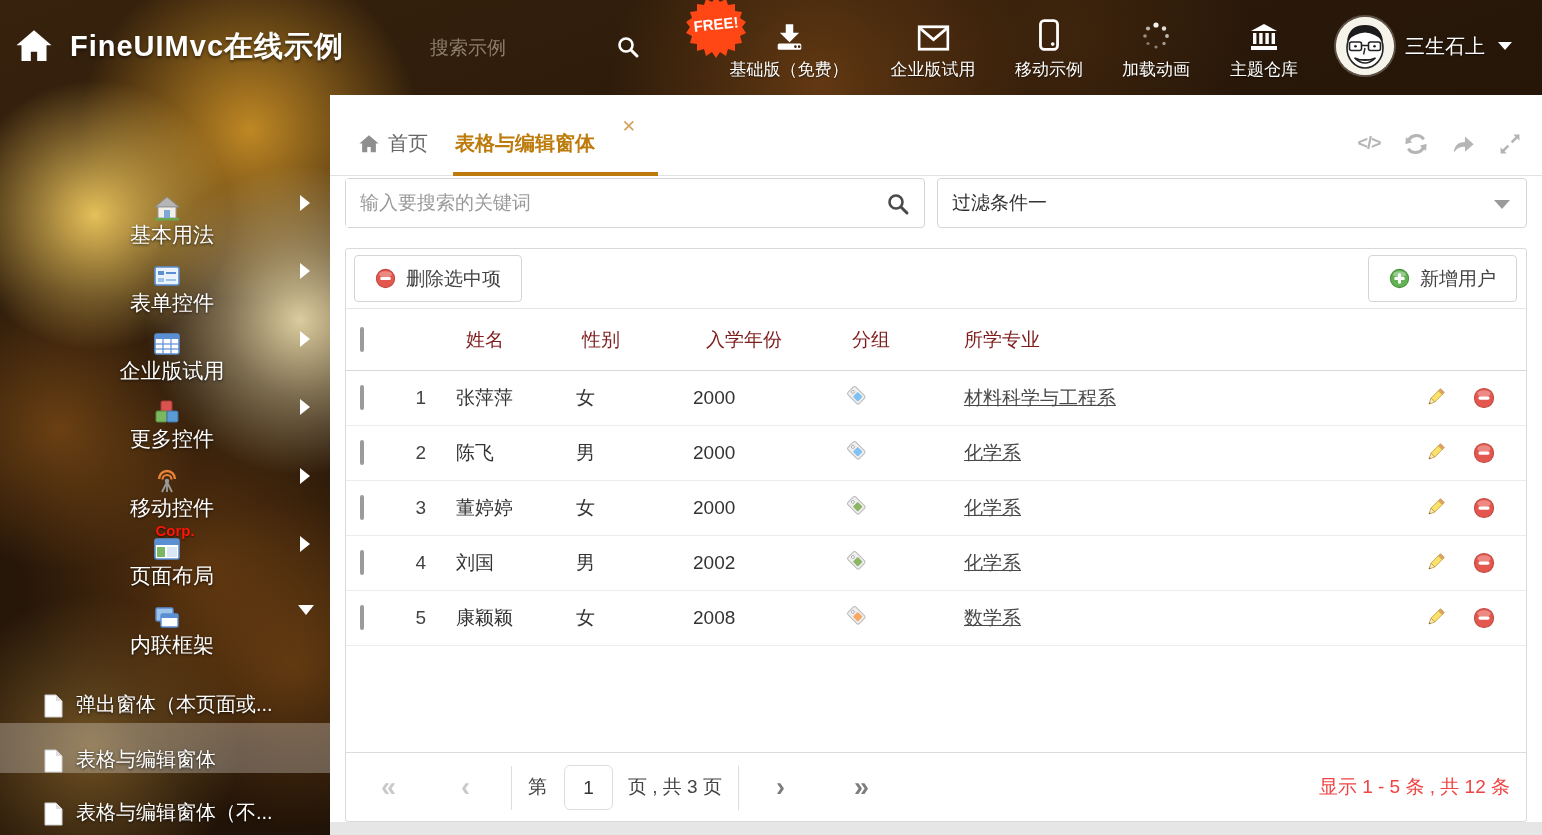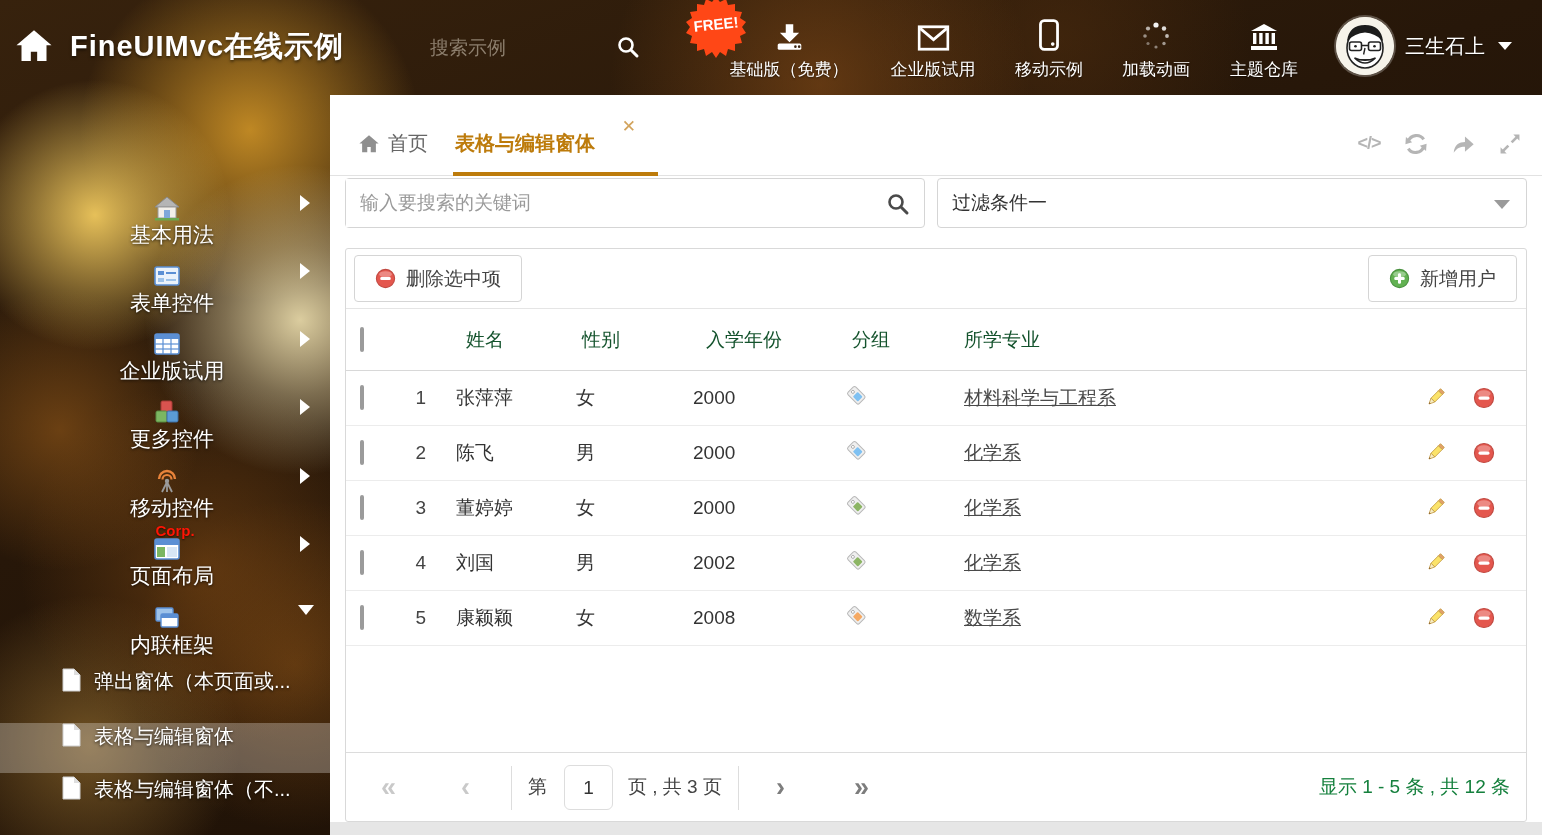--- a/index.html
+++ b/index.html
@@ -41,21 +41,21 @@
   .caret-down { width:0; height:0; border-left:7px solid transparent; border-right:7px solid transparent; border-top:8px solid #fff; margin-left:2px; }
 
   
   .sidebar { position:absolute; left:0; top:95px; width:330px; bottom:0; color:#fff; }
   .nav-item { position:absolute; left:0; width:330px; height:54px; display:flex; align-items:center; padding-left:14px; cursor:pointer;flex-direction:column; }
   .nav-item .nico { width:26px; height:26px; margin-right:11px; flex:0 0 auto; }
   .nav-item .nlb { font-size:21px; text-shadow:0 1px 3px rgba(0,0,0,.75); white-space:nowrap; }
   .corp { color:#ff1505; font-size:15px; font-weight:bold; margin-left:6px; text-shadow:0 1px 2px rgba(0,0,0,.6); }
   .chev-r { position:absolute; right:20px; width:0; height:0; border-top:8px solid transparent; border-bottom:8px solid transparent; border-left:10px solid #fff; }
   .chev-d { position:absolute; right:16px; width:0; height:0; border-left:8px solid transparent; border-right:8px solid transparent; border-top:10px solid #fff; }
-  .sub-item { position:absolute; left:0; width:330px; height:50px; display:flex; align-items:flex-start; padding-left:60px; cursor:pointer; }
+  .sub-item { position:absolute; left:0; width:330px; height:50px; display:flex; align-items:flex-end; padding-left:42px; cursor:pointer; }
   .sub-item .sico { width:22px; height:24px; margin-right:12px; flex:0 0 auto; }
   .sub-item .slb { font-size:20px; text-shadow:0 1px 3px rgba(0,0,0,.75); white-space:nowrap; }
   .sub-item.selected { background:rgba(255,255,255,.28); }
 
   
   .main { position:absolute; left:330px; top:95px; right:0; bottom:0; background:#fff; }
   .tabbar { position:absolute; left:0; top:16px; right:0; height:65px; background:#fff; border-bottom:1px solid #e2e2e2; }
   .tab-home { position:absolute; left:28px; top:0; height:65px; display:flex; align-items:center; gap:8px; color:#666; font-size:20px; cursor:pointer; }
   .tab-active { position:absolute; left:123px; top:0; width:205px; height:65px; cursor:pointer; }
   .tab-active .tlb { position:absolute; left:2px; top:19px; font-size:20px; font-weight:bold; color:#bd7b0b; white-space:nowrap; }
@@ -73,21 +73,21 @@
   .select-box { position:relative; flex:1; height:50px; border:1px solid #d5d5d5; border-radius:4px; background:#fff; display:flex; align-items:center; padding:0 14px; font-size:19px; color:#333; cursor:pointer; }
   .select-box .caret { position:absolute; right:16px; top:21px; width:0; height:0; border-left:8px solid transparent; border-right:8px solid transparent; border-top:9px solid #9a9a9a; }
 
   .grid-panel { position:absolute; left:15px; right:15px; top:153px; bottom:13px; border:1px solid #d9d9d9; border-radius:3px; background:#fff; display:flex; flex-direction:column; }
   .toolbar { height:60px; border-bottom:1px solid #e5e5e5; position:relative; }
   .btn { position:absolute; top:6px; height:47px; display:flex; align-items:center; gap:10px; border:1px solid #d5d5d5; border-radius:4px; background:#fff; padding:0 20px; font-size:19px; color:#444; cursor:pointer; }
   .btn-del { left:8px; }
   .btn-add { right:9px; }
   .ico18 { width:21px; height:21px; }
 
-  .thead { height:62px; display:flex; align-items:center; border-bottom:1px solid #d8d8d8; font-size:19px; color:#14532d; }
+  .thead { height:62px; display:flex; align-items:center; border-bottom:1px solid #d8d8d8; font-size:19px; color:#7f1d1d; }
   .trow { height:55px; display:flex; align-items:center; border-bottom:1px solid #ececec; font-size:19px; color:#333; }
   .trow:nth-of-type(odd) { background:#f8f8f8; } 
   .trow.r0,.trow.r2,.trow.r4 { background:#fff; }
   .col-cb { width:46px; padding-left:14px; }
   .cbox { width:19px; height:19px; border:2px solid #9b9b9b; border-radius:3px; background:#fff; cursor:pointer; }
   .col-num { width:40px; text-align:right; padding-right:6px; color:#444; }
   .col-name { width:120px; margin-left:24px; }
   .col-gender { width:117px; }
   .col-year { width:153px; }
   .col-tag { width:118px; }
@@ -103,21 +103,21 @@
   .pg { font-size:27px; font-weight:bold; cursor:pointer; line-height:1; }
   .pg.disabled { color:#c9c9c9; cursor:default; }
   .pg.on { color:#7d7d7d; }
   .pg-first { position:absolute; left:35px; } .pg-prev { position:absolute; left:115px; }
   .pg-div1 { position:absolute; left:165px; top:13px; height:44px; width:1px; background:#ddd; }
   .pg-label { position:absolute; left:182px; }
   .pg-input { position:absolute; left:218px; top:12px; width:49px; height:45px; border:1px solid #ddd; border-radius:6px; text-align:center; font-size:19px; color:#333; outline:none; font-family:inherit; }
   .pg-suffix { position:absolute; left:282px; }
   .pg-div2 { position:absolute; left:392px; top:13px; height:44px; width:1px; background:#ddd; }
   .pg-next { position:absolute; left:430px; } .pg-last { position:absolute; left:508px; }
-  .pg-summary { position:absolute; right:16px; color:#15803d; }
+  .pg-summary { position:absolute; right:16px; color:#ef4444; }
   .bottom-strip { position:absolute; left:0; right:0; bottom:0; height:13px; background:#e6e6e6; }
 </style>
 </head>
 <body>
 
 <div class="screen">
   <div class="bg"></div>
 
   <header class="topbar">
     <div class="hd-home">

